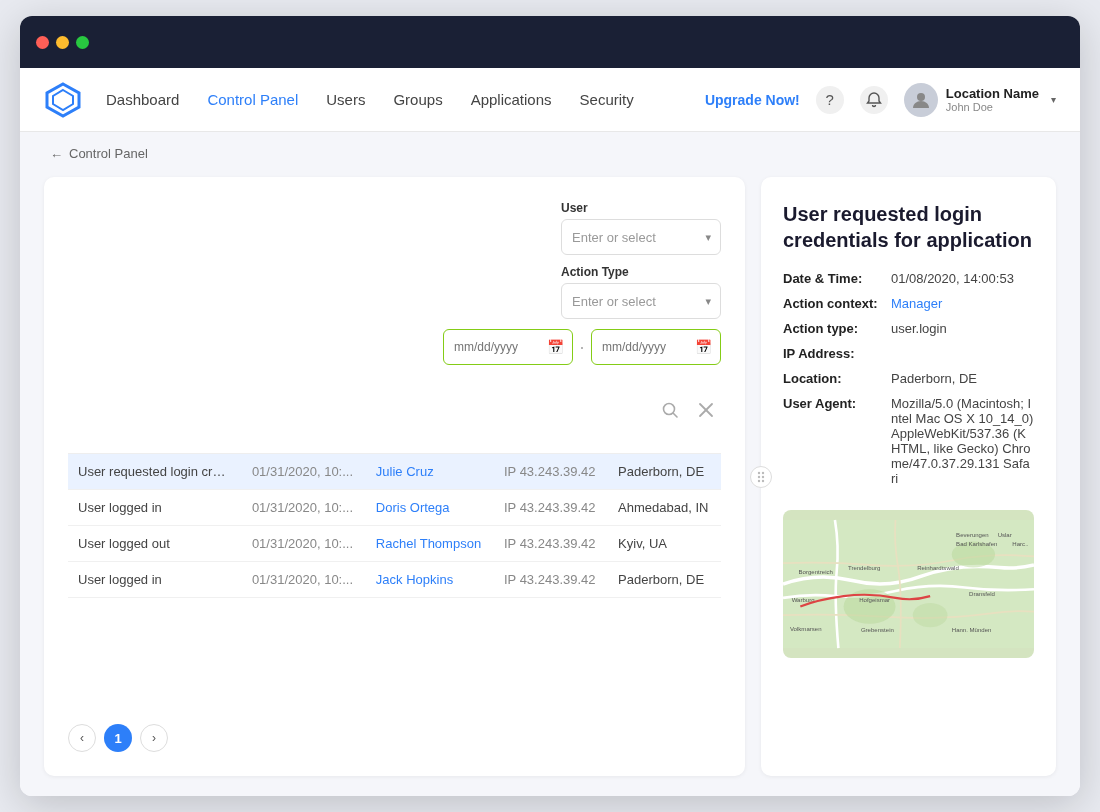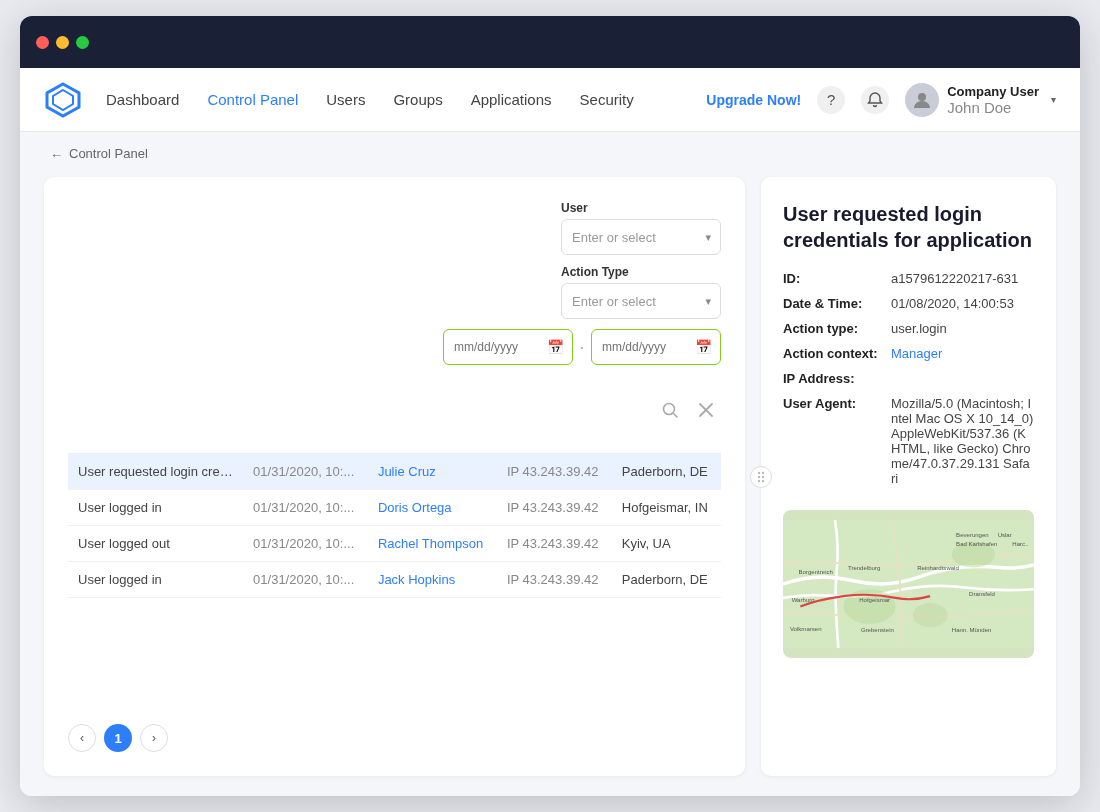--- a/index.html
+++ b/index.html
@@ -92,21 +92,21 @@
     .user-area {
       display: flex; align-items: center; gap: 8px; cursor: pointer;
     }
     .user-avatar {
       width: 34px; height: 34px; border-radius: 50%; background: #c8cdd8;
       display: flex; align-items: center; justify-content: center;
       font-size: 16px; color: #666;
     }
     .user-info { display: flex; flex-direction: column; }
     .user-name { font-size: 13px; font-weight: 600; color: #222; }
-    .user-role { font-size: 15px; color: #888; }
+    .user-role { font-size: 11px; color: #888; }
     .chevron-down { font-size: 10px; color: #666; margin-left: 4px; }
 
     
     .content {
       flex: 1;
       display: flex;
       flex-direction: column;
       background: #f5f6fa;
       padding: 0;
     }
@@ -389,21 +389,21 @@
         </svg>
       </div>
       <div class="user-area">
         <div class="user-avatar">
           <svg width="20" height="20" viewBox="0 0 20 20">
               <circle cx="10" cy="7" r="4" fill="#888"></circle>
               <path d="M2 18c0-4 3.6-7 8-7s8 3 8 7" fill="#888"></path>
             </svg>
         </div>
         <div class="user-info">
-          <span class="user-name">Company User</span>
+          <span class="user-name">Location Name</span>
           <span class="user-role">John Doe</span>
         </div>
         <span class="chevron-down">▾</span>
       </div>
     </div>
   </div>
 
   <div class="content">
     <div class="breadcrumb-bar">
       <span>←</span>
@@ -478,21 +478,21 @@
       <td style="color:#888;white-space:nowrap;">01/31/2020, 10:...</td>
       <td><a class="user-link">Julie Cruz</a></td>
       <td style="color:#888;">IP 43.243.39.42</td>
       <td>Paderborn, DE</td>
     </tr>
               <tr>
       <td style="max-width:170px;overflow:hidden;text-overflow:ellipsis;white-space:nowrap;">User logged in</td>
       <td style="color:#888;white-space:nowrap;">01/31/2020, 10:...</td>
       <td><a class="user-link">Doris Ortega</a></td>
       <td style="color:#888;">IP 43.243.39.42</td>
-      <td>Hofgeismar, IN</td>
+      <td>Ahmedabad, IN</td>
     </tr>
               <tr>
       <td style="max-width:170px;overflow:hidden;text-overflow:ellipsis;white-space:nowrap;">User logged out</td>
       <td style="color:#888;white-space:nowrap;">01/31/2020, 10:...</td>
       <td><a class="user-link">Rachel Thompson</a></td>
       <td style="color:#888;">IP 43.243.39.42</td>
       <td>Kyiv, UA</td>
     </tr>
               <tr>
       <td style="max-width:170px;overflow:hidden;text-overflow:ellipsis;white-space:nowrap;">User logged in</td>
@@ -518,37 +518,37 @@
               <circle cx="7" cy="3" r="1.2" fill="#bbb"></circle>
               <circle cx="3" cy="7" r="1.2" fill="#bbb"></circle>
               <circle cx="7" cy="7" r="1.2" fill="#bbb"></circle>
               <circle cx="3" cy="11" r="1.2" fill="#bbb"></circle>
               <circle cx="7" cy="11" r="1.2" fill="#bbb"></circle>
             </svg>
         </div>
         <h2 class="detail-title">User requested login credentials for application</h2>
         <div id="detail-fields">
             <div class="detail-row">
-      <span class="detail-label">ID:</span>
-      <span class="detail-value">a1579612220217-631</span>
-    </div>
-            <div class="detail-row">
       <span class="detail-label">Date &amp; Time:</span>
       <span class="detail-value">01/08/2020, 14:00:53</span>
+    </div>
+            <div class="detail-row">
+      <span class="detail-label">Action context:</span>
+      <span class="detail-value link">Manager</span>
     </div>
             <div class="detail-row">
       <span class="detail-label">Action type:</span>
       <span class="detail-value">user.login</span>
     </div>
             <div class="detail-row">
-      <span class="detail-label">Action context:</span>
-      <span class="detail-value link">Manager</span>
+      <span class="detail-label">IP Address:</span>
     </div>
             <div class="detail-row">
-      <span class="detail-label">IP Address:</span>
+      <span class="detail-label">Location:</span>
+      <span class="detail-value">Paderborn, DE</span>
     </div>
             <div class="detail-row">
       <span class="detail-label">User Agent:</span>
       <span class="detail-value">Mozilla/5.0 (Macintosh; Intel Mac OS X 10_14_0) AppleWebKit/537.36 (KHTML, like Gecko) Chrome/47.0.37.29.131 Safari</span>
     </div>
           </div>
         <div class="map-container">
           <svg class="map-svg" viewBox="0 0 290 148" xmlns="http://www.w3.org/2000/svg">
             <rect width="290" height="148" fill="#d4e8c2"></rect>
 

